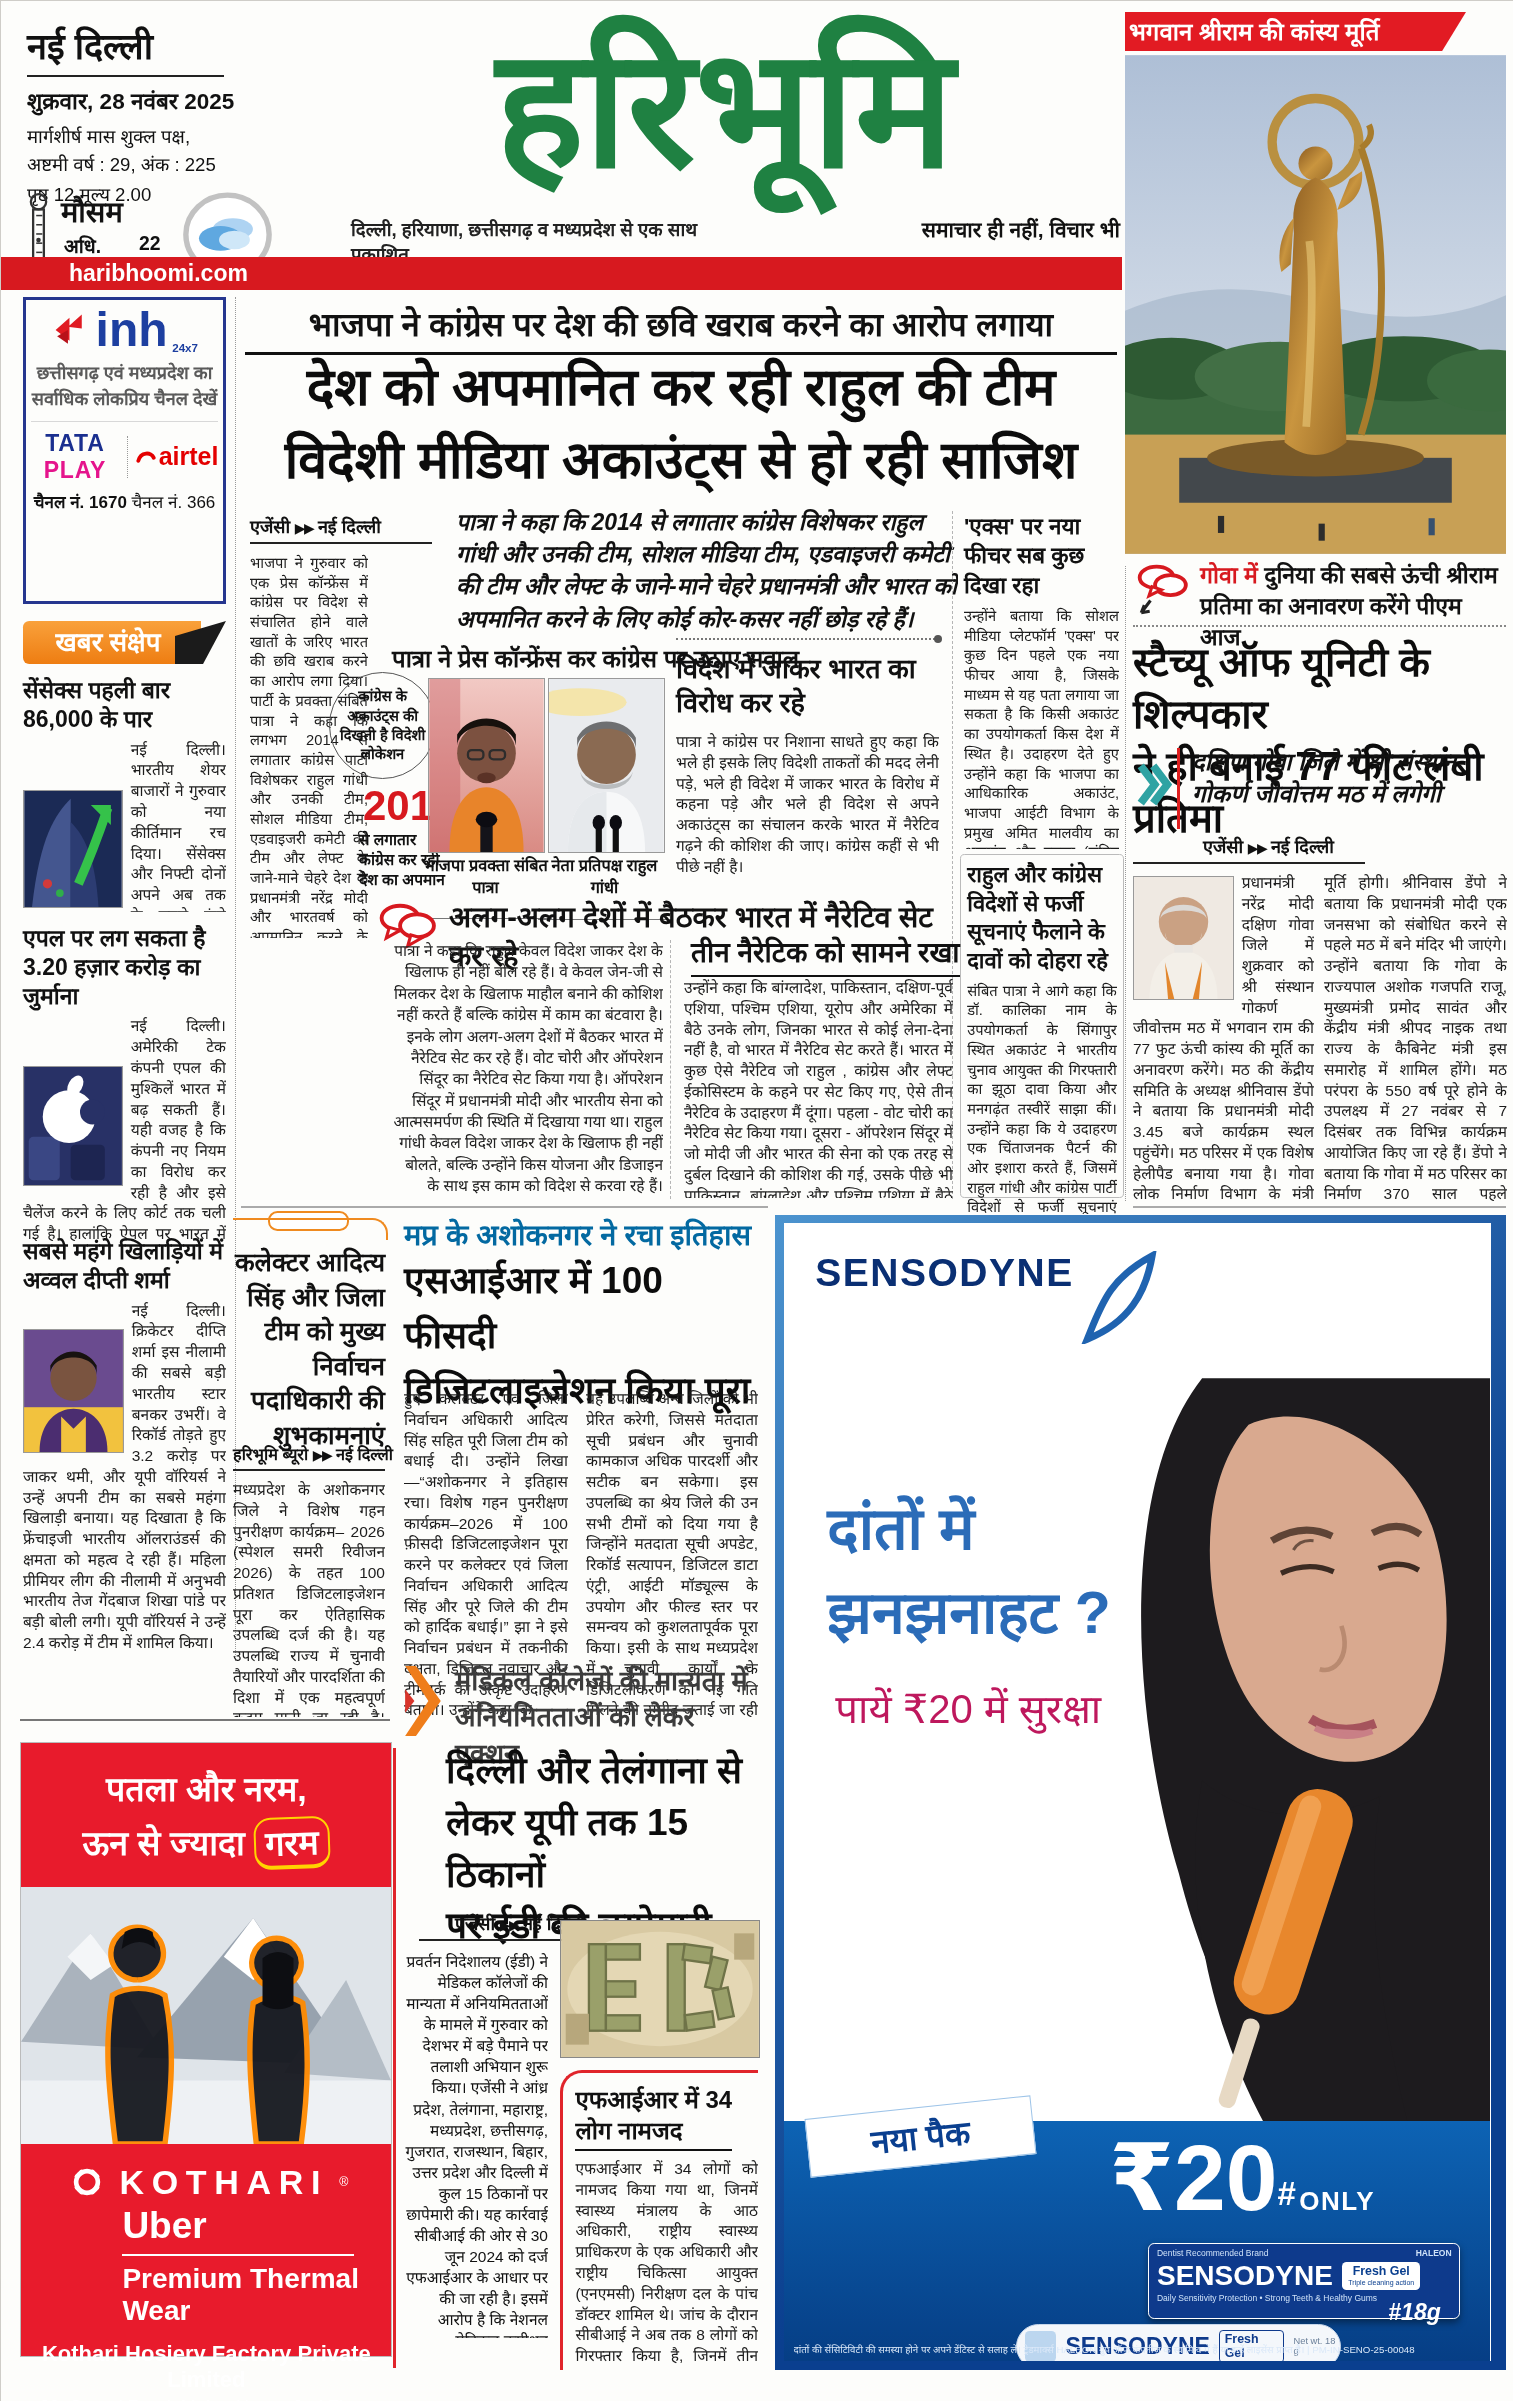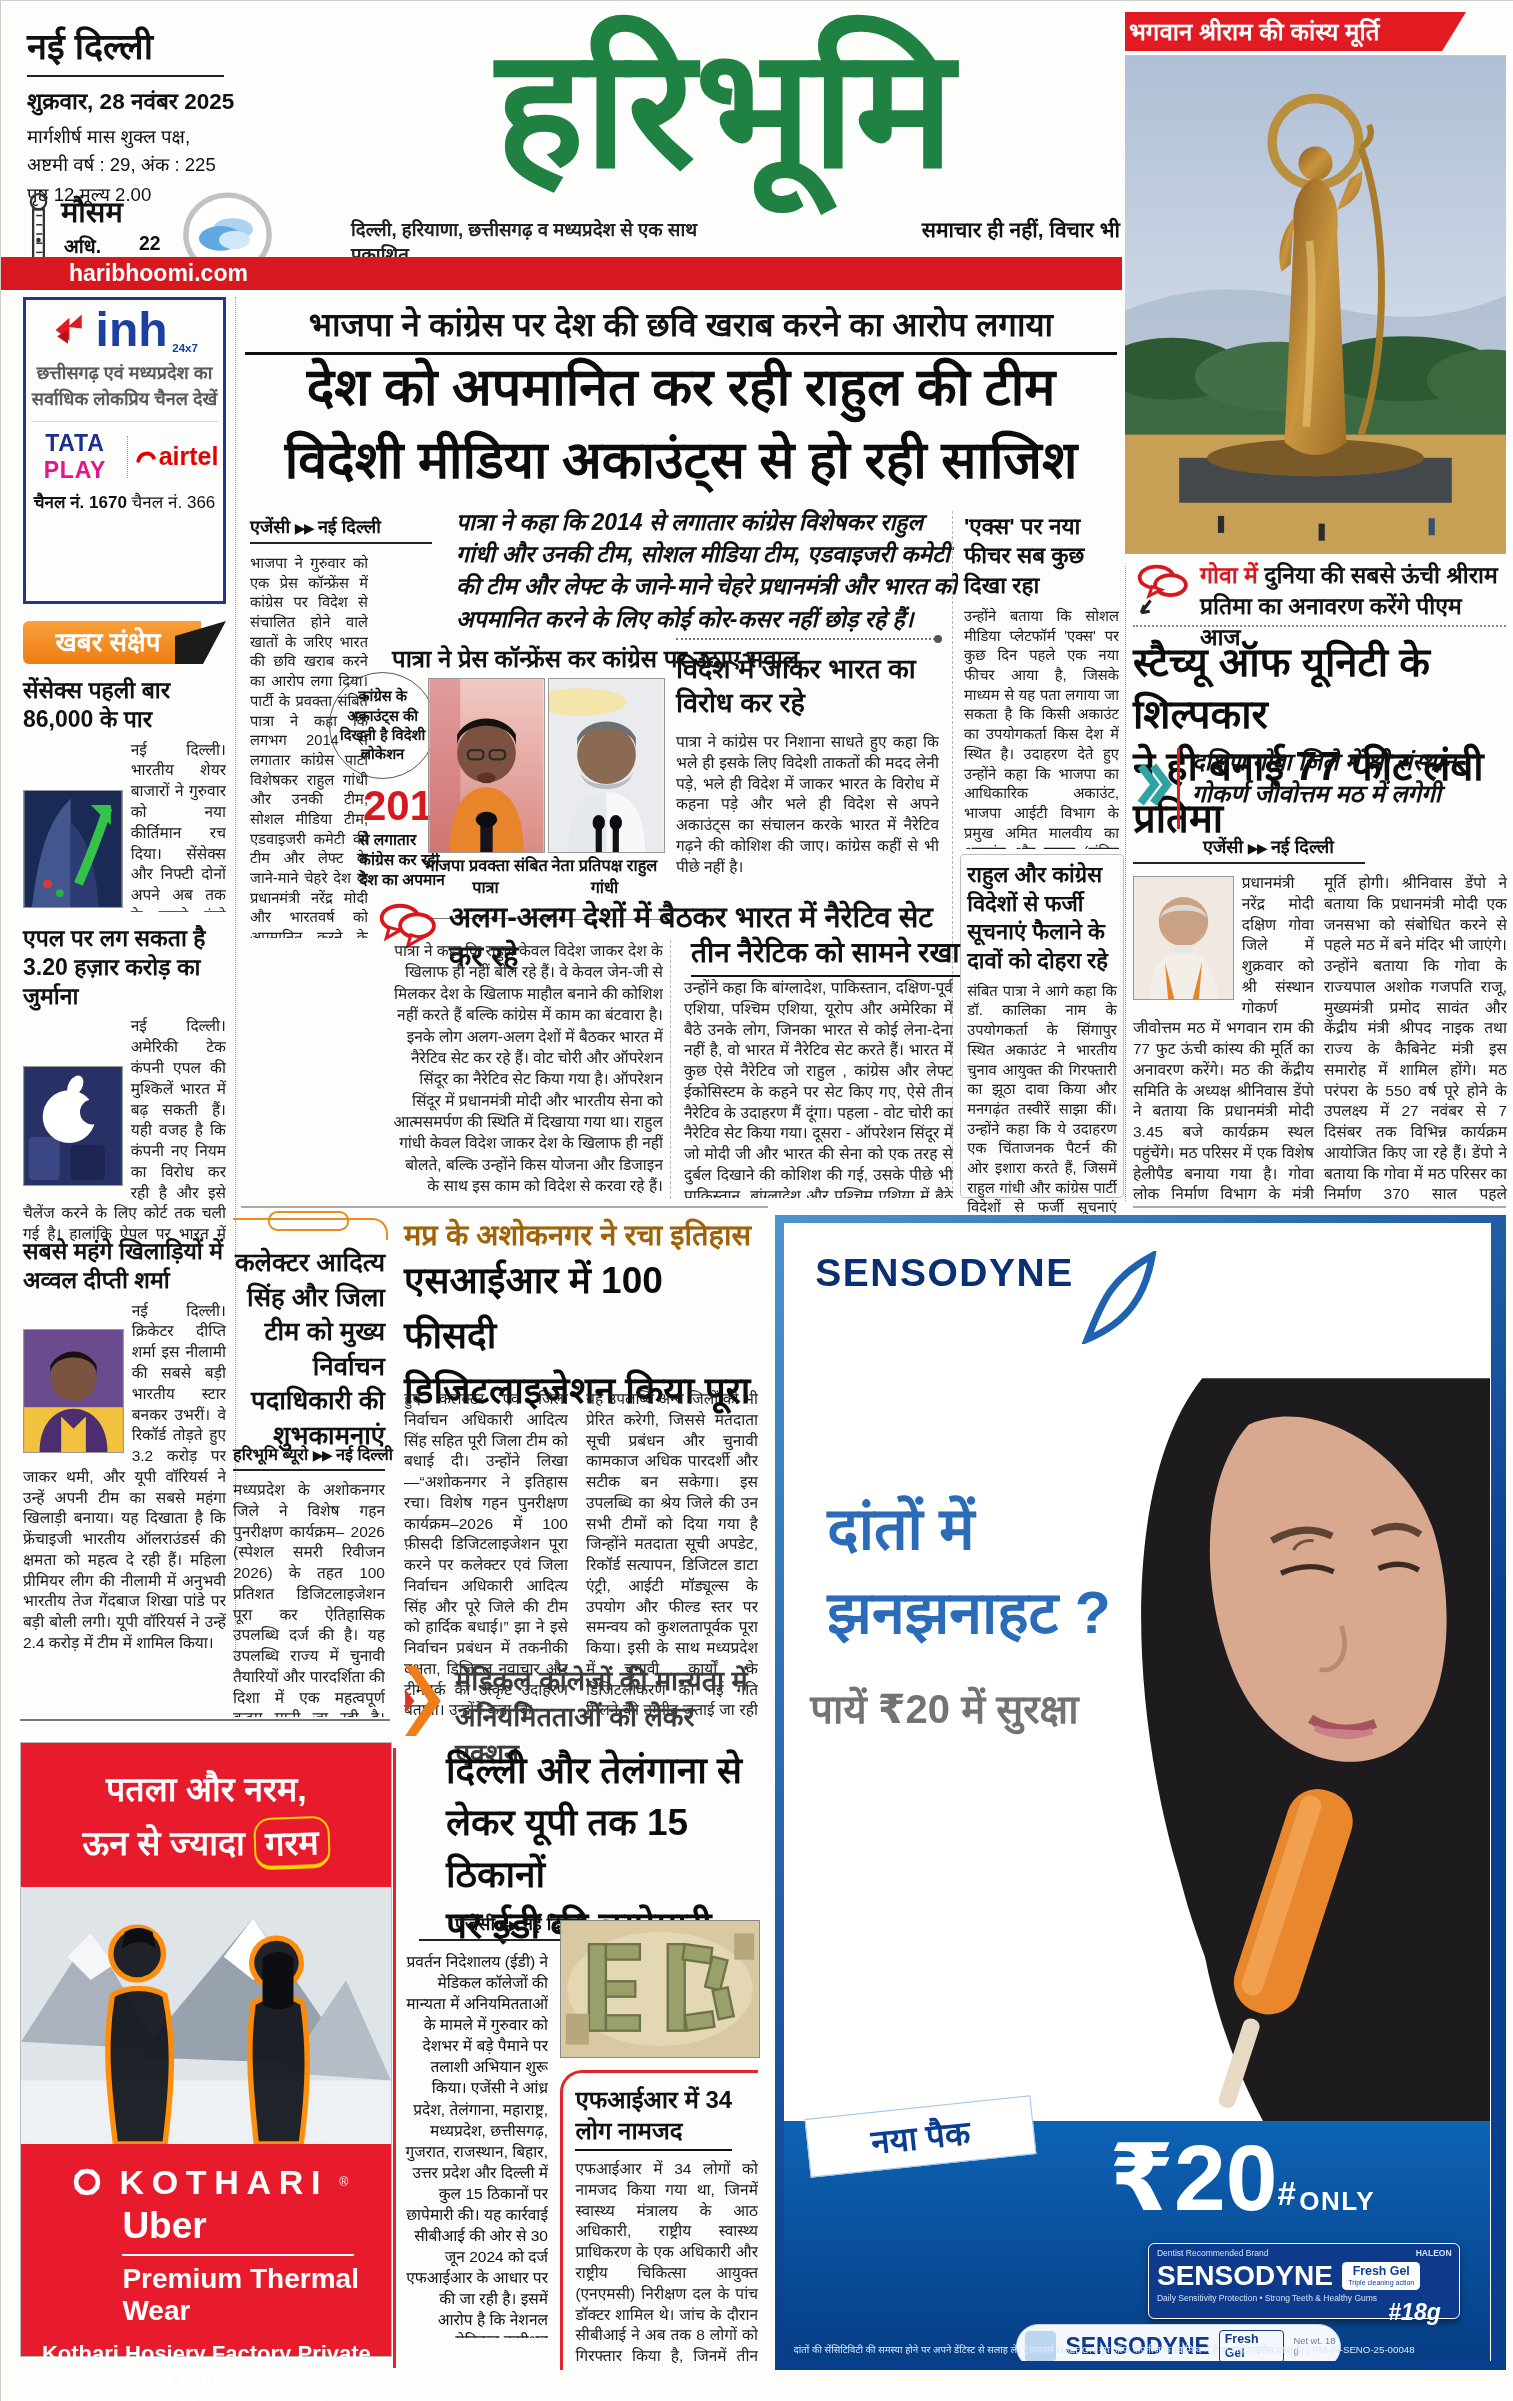--- a/index.html
+++ b/index.html
@@ -351,21 +351,21 @@
 
   <div class="abs" style="left:267px;top:1210px;width:77px;height:15.5px;border:2.3px solid #ef8a1f;border-radius:9.3px;background:#fff;"></div>
   <div class="abs" style="left:232px;top:1217px;width:153px;height:20px;border-top:2.3px solid #ef8a1f;border-right:2.3px solid #ef8a1f;border-top-right-radius:15.5px;"></div>
   <h3 class="abs" style="left:232px;top:1244px;width:152px;font-size:25.6px;line-height:1.35;font-weight:800;text-align:right;">कलेक्टर आदित्य सिंह और जिला टीम को मुख्य निर्वाचन पदाधिकारी की शुभकामनाएं</h3>
   <div class="abs byline" style="left:232px;top:1442px;font-size:16.3px;">
     <span>हरिभूमि ब्यूरो</span><span class="arr">▶▶</span><span>नई दिल्ली</span>
   </div>
   <div class="abs rule" style="left:232px;top:1468px;width:152px;height:1.5px;"></div>
   <div class="abs bt" style="left:232px;top:1479px;width:152px;height:237px;font-size:15.5px;">मध्यप्रदेश के अशोकनगर जिले ने विशेष गहन पुनरीक्षण कार्यक्रम– 2026 (स्पेशल समरी रिवीजन 2026) के तहत 100 प्रतिशत डिजिटलाइजेशन पूरा कर ऐतिहासिक उपलब्धि दर्ज की है। यह उपलब्धि राज्य में चुनावी तैयारियों और पारदर्शिता की दिशा में एक महत्वपूर्ण कदम मानी जा रही है। मुख्य निर्वाचन पदाधिकारी संजीव कुमार झा ने 'एक्स' प्लेटफॉर्म पर जानकारी साझा करते</div>
 
-  <h4 class="abs" style="left:403px;top:1213px;width:355px;font-size:29px;font-weight:800;color:#a16207;">मप्र के अशोकनगर ने रचा इतिहास</h4>
+  <h4 class="abs" style="left:403px;top:1213px;width:355px;font-size:29px;font-weight:800;color:#0369a1;">मप्र के अशोकनगर ने रचा इतिहास</h4>
   <h2 class="abs hl" style="left:403px;top:1253px;width:355px;font-size:37px;line-height:1.48;">
     <div>एसआईआर में 100 फीसदी</div>
       <div>डिजिटलाइजेशन किया पूरा</div>
   </h2>
   <div class="abs bt" style="left:403px;top:1388px;width:164px;height:328px;font-size:15.5px;">हुए कलेक्टर एवं जिला निर्वाचन अधिकारी आदित्य सिंह सहित पूरी जिला टीम को बधाई दी। उन्होंने लिखा—“अशोकनगर ने इतिहास रचा। विशेष गहन पुनरीक्षण कार्यक्रम–2026 में 100 फ़ीसदी डिजिटलाइजेशन पूरा करने पर कलेक्टर एवं जिला निर्वाचन अधिकारी आदित्य सिंह और पूरे जिले की टीम को हार्दिक बधाई।” झा ने इसे निर्वाचन प्रबंधन में तकनीकी दक्षता, डिजिटल नवाचार और टीमवर्क का उत्कृष्ट उदाहरण बताया। उन्होंने कहा कि</div>
   <div class="abs bt" style="left:585px;top:1388px;width:172px;height:328px;font-size:15.5px;">यह उपलब्धि अन्य जिलों को भी प्रेरित करेगी, जिससे मतदाता सूची प्रबंधन और चुनावी कामकाज अधिक पारदर्शी और सटीक बन सकेगा। इस उपलब्धि का श्रेय जिले की उन सभी टीमों को दिया गया है जिन्होंने मतदाता सूची अपडेट, रिकॉर्ड सत्यापन, डिजिटल डाटा एंट्री, आईटी मॉड्यूल्स के उपयोग और फील्ड स्तर पर समन्वय को कुशलतापूर्वक पूरा किया। इसी के साथ मध्यप्रदेश में चुनावी कार्यों के डिजिटलीकरण को नई गति मिलने की उम्मीद जताई जा रही है।</div>
 
   <div class="abs" style="left:392px;top:1747px;width:3.1px;height:620px;background:#e0252b;"></div>
   <span class="abs" style="left:401px;top:1662px;">
     <svg width="45" height="76" viewBox="0 0 58 98">
@@ -479,21 +479,21 @@
         <span style="font-size:39px;font-weight:800;color:#0a2f73;letter-spacing:1.5px;">SENSODYNE</span>
         <span style="margin-left:4.6px;">
           <svg width="85" height="93" viewBox="0 0 110 120">
               <path d="M96 6 C40 36 30 70 12 114 C66 92 88 54 96 6 Z" fill="none" stroke="#1f63b0" stroke-width="9" stroke-linecap="round"></path>
             </svg>
         </span>
       </div>
 
       <div class="abs" style="left:43px;top:263px;font-size:59px;font-weight:800;color:#2b6cb8;">दांतों में</div>
       <div class="abs" style="left:43px;top:347px;font-size:59px;font-weight:800;color:#2b6cb8;">झनझनाहट ?</div>
-      <div class="abs" style="left:26px;top:457px;font-size:40px;font-weight:bold;color:#737373;">पायें ₹20 में सुरक्षा</div>
+      <div class="abs" style="left:51px;top:457px;font-size:40px;font-weight:normal;color:#be185d;">पायें ₹20 में सुरक्षा</div>
 
       <div class="abs" style="left:302px;top:62px;width:404px;height:852px;">
         <svg width="404" height="852" viewBox="0 0 522 1100">
             <path d="M150 120 C40 260 60 560 120 760 C160 920 240 1060 300 1100 L522 1100 L522 120 Z" fill="#1d1b1e"></path>
             <path d="M210 180 C140 260 150 420 200 520 C240 600 330 640 400 600 C470 560 480 420 450 320 C420 220 300 140 210 180 Z" fill="#d9a98f"></path>
             <path d="M240 330 q40 -24 78 -6" stroke="#5f4436" stroke-width="9" fill="none"></path>
             <path d="M370 320 q34 -18 62 2" stroke="#5f4436" stroke-width="9" fill="none"></path>
             <path d="M252 372 q36 -16 68 -2" stroke="#3c2b22" stroke-width="7" fill="none"></path>
             <path d="M378 366 q28 -12 52 2" stroke="#3c2b22" stroke-width="7" fill="none"></path>
             <path d="M268 342 q8 -14 26 -12" stroke="#6d5142" stroke-width="4" fill="none"></path>

